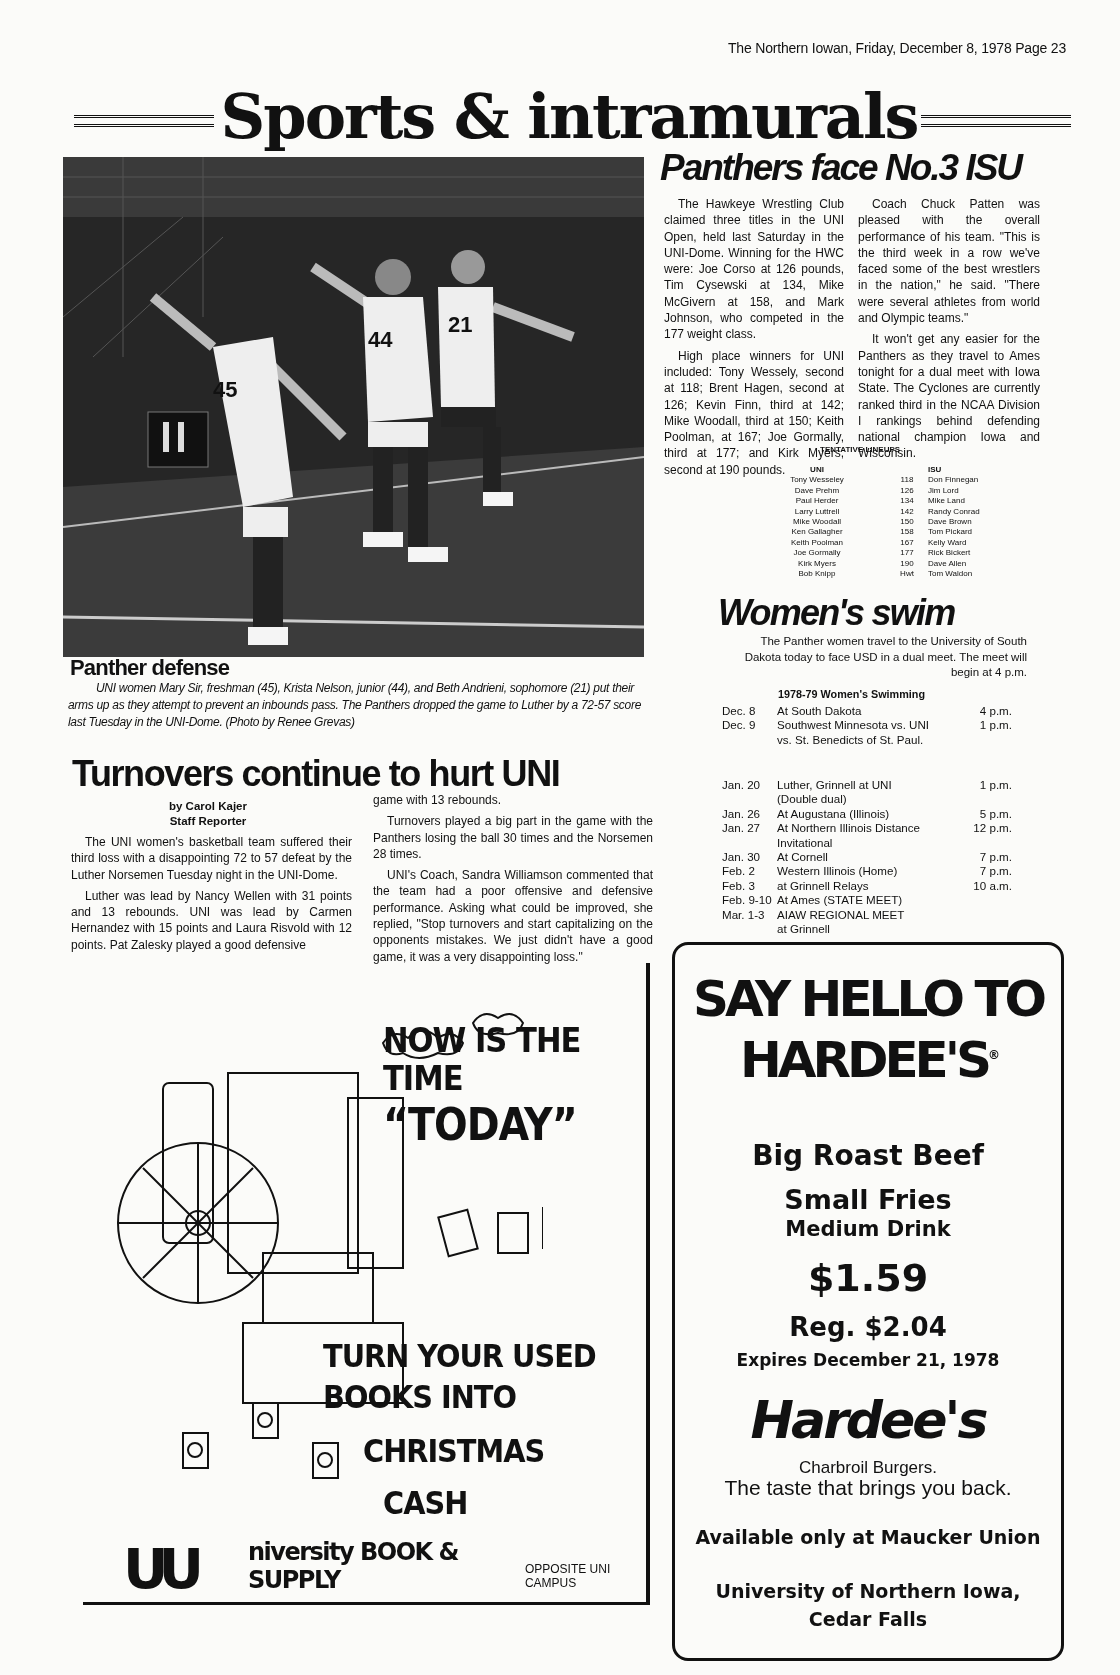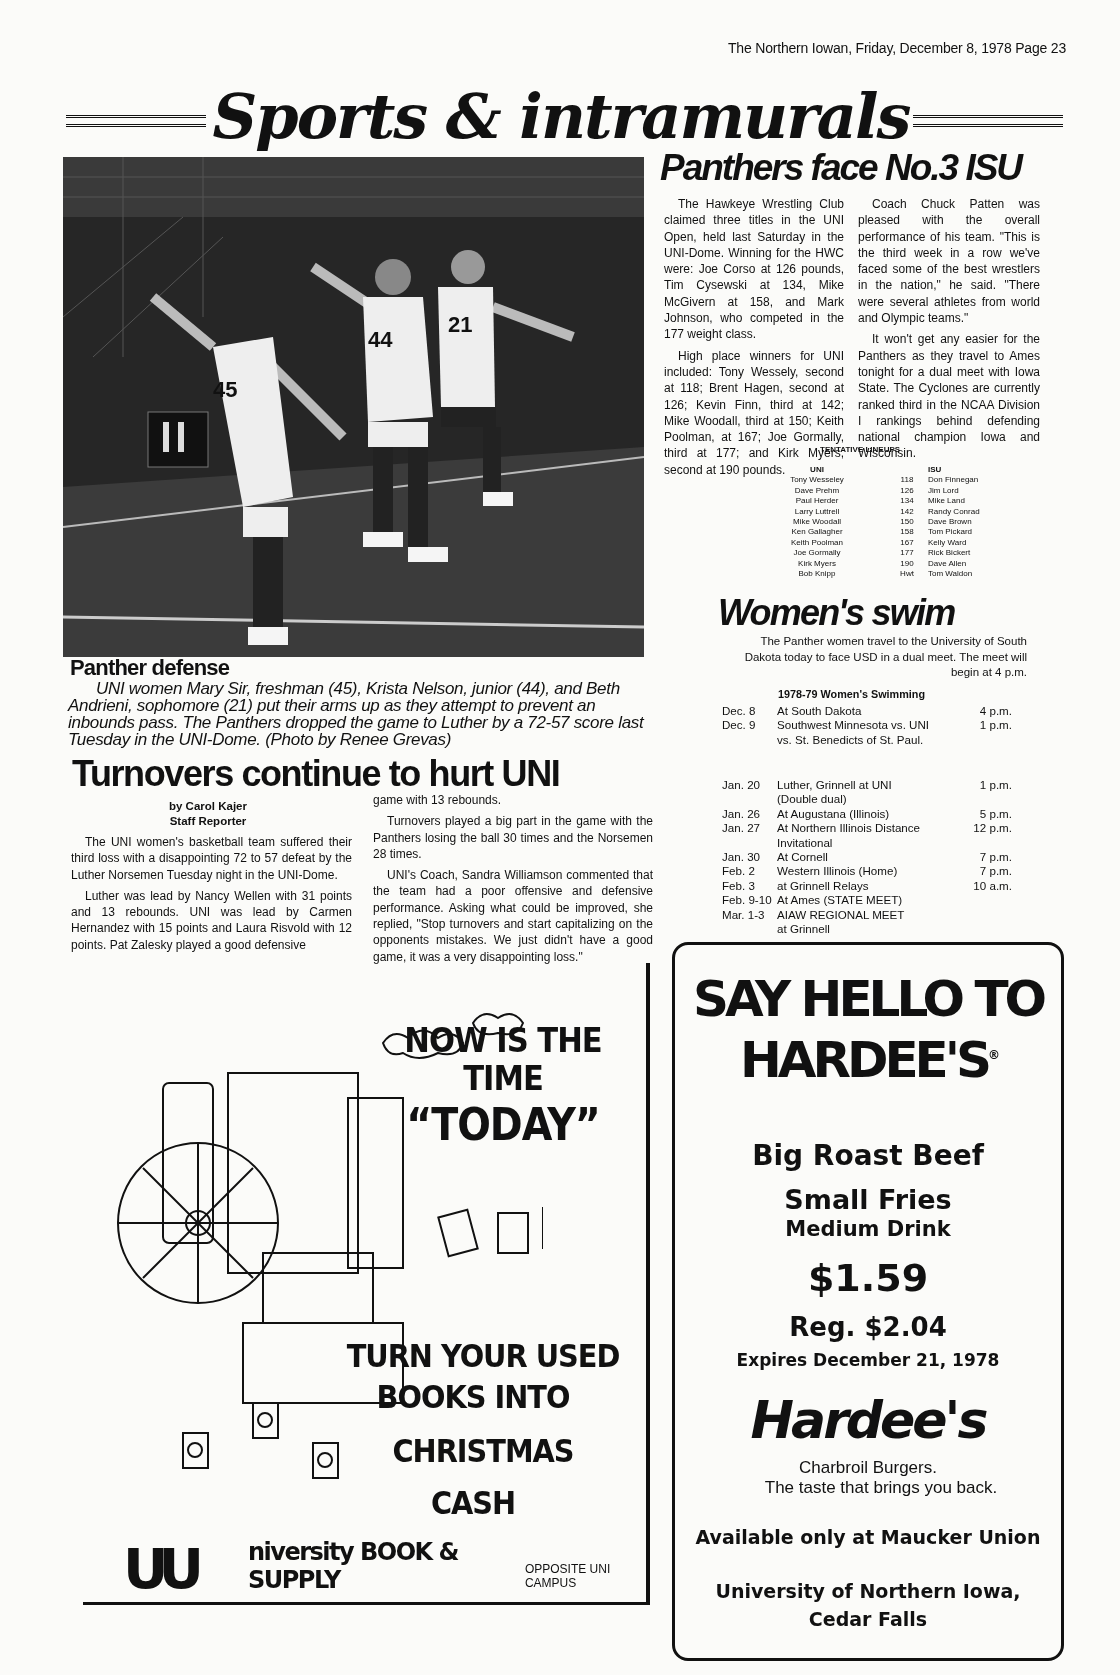--- a/index.html
+++ b/index.html
@@ -1,27 +1,27 @@
 <!DOCTYPE html>
 <html><head>
 <meta charset="utf-8">
 <style>
   html,body{margin:0;padding:0;}
   body{width:1120px;height:1675px;position:relative;background:#fbfbf9;color:#111;overflow:hidden;font-family:"Liberation Sans",sans-serif;}
   .abs{position:absolute;}
   .masthead{right:54px;top:40px;font-size:14px;letter-spacing:-0.2px;margin-left:35px;}
-  .section-title{left:8px;top:88px;width:996px;height:70px;font-style:italic;}
+  .section-title{left:16px;top:88px;width:996px;height:70px;}
   .section-title .rule{position:absolute;top:27px;height:12px;border-top:3px double #111;border-bottom:3px double #111;box-sizing:border-box;}
   .section-title .rule.l{left:58px;width:140px;}
   .section-title .rule.r{left:905px;width:150px;}
   .section-title .txt{position:absolute;left:198px;top:-6px;width:710px;text-align:center;font-family:"DejaVu Serif",serif;font-weight:bold;font-size:62px;letter-spacing:-2px;line-height:70px;}
   .photo{left:63px;top:157px;width:581px;height:500px;background:#2a2a2a;overflow:hidden;}
   .photo svg{width:100%;height:100%;display:block;}
   .caption-title{left:70px;top:655px;font-size:22px;font-weight:bold;letter-spacing:-0.8px;}
-  .caption-body{left:68px;top:680px;width:580px;font-size:17px;font-style:italic;line-height:17px;text-indent:28px;letter-spacing:-0.3px;}
+  .caption-body{left:68px;top:680px;width:580px;font-size:12px;font-style:italic;line-height:17px;text-indent:28px;letter-spacing:-0.3px;}
   .h-isu{left:660px;top:147px;font-size:37px;font-weight:bold;font-style:italic;letter-spacing:-2px;}
   .col{font-size:12px;line-height:16.3px;text-align:justify;}
   .col p{margin:0 0 5px 0;text-indent:14px;}
   .isu-c1{left:664px;top:196px;width:180px;}
   .isu-c2{left:858px;top:196px;width:182px;}
   .lineups-title{left:820px;top:445px;font-size:8px;font-weight:bold;}
   .lineups{left:742px;top:465px;width:280px;font-size:8px;line-height:10.4px;}
   .lineups .row{display:flex;}
   .lineups .a{width:150px;text-align:center;}
   .lineups .w{width:30px;text-align:center;}
@@ -34,21 +34,21 @@
   .sched{left:722px;width:290px;font-size:11.6px;line-height:14.4px;}
   .sched .row{display:flex;}
   .sched .d{width:55px;}
   .sched .e{flex:1;}
   .sched .t{width:50px;text-align:right;}
   .h-turn{left:72px;top:753px;font-size:36px;font-weight:bold;letter-spacing:-1.4px;}
   .byline{left:108px;top:799px;width:200px;text-align:center;font-size:11.5px;font-weight:bold;line-height:15px;}
   .turn-c1{left:71px;top:834px;width:281px;}
   .turn-c2{left:373px;top:792px;width:280px;}
   .ad-book{left:83px;top:963px;width:567px;height:642px;border-right:4px solid #111;border-bottom:3px solid #111;box-sizing:border-box;}
-  .ad-book .big{position:absolute;font-family:"DejaVu Sans",sans-serif;font-weight:bold;font-stretch:condensed;text-align:center;color:#111;letter-spacing:-1px;}
+  .ad-book .big{position:absolute;font-family:"DejaVu Sans",sans-serif;font-weight:bold;font-stretch:condensed;color:#111;letter-spacing:-1px;}
   .ad-book .art{position:absolute;left:20px;top:40px;width:440px;height:480px;}
   .ad-book .logo{position:absolute;left:40px;top:575px;display:flex;align-items:flex-end;}
   .ad-book .logo .u{font-family:"DejaVu Sans",sans-serif;font-weight:bold;font-size:56px;line-height:50px;letter-spacing:-10px;}
   .ad-book .logo .name{font-family:"DejaVu Sans",sans-serif;font-weight:bold;font-size:24px;letter-spacing:-1.5px;margin-left:6px;padding-left:48px;}
   .ad-book .logo .opp{font-size:12px;margin-left:10px;margin-bottom:4px;}
   .ad-hardee{left:672px;top:942px;width:392px;height:719px;border:3px solid #111;border-radius:16px;box-sizing:border-box;text-align:center;}
   .ad-hardee .line{position:absolute;left:0;width:100%;text-align:center;font-family:"DejaVu Sans",sans-serif;font-weight:bold;}
 </style>
 </head>
 <body>
@@ -329,17 +329,17 @@
   <div class="line" style="top:26px;font-size:50px;letter-spacing:-4px;line-height:56px;">SAY HELLO TO</div>
   <div class="line" style="top:82px;font-size:50px;letter-spacing:-4px;line-height:56px;"><span>HARDEE'S</span><sup style="font-size:12px">®</sup></div>
   <div class="line" style="top:195px;font-size:28px;line-height:32px;">Big Roast Beef</div>
   <div class="line" style="top:242px;font-size:27px;line-height:26px;">Small Fries</div>
   <div class="line" style="top:271px;font-size:21px;line-height:26px;">Medium Drink</div>
   <div class="line" style="top:312px;font-size:38px;line-height:42px;">$1.59</div>
   <div class="line" style="top:367px;font-size:26px;line-height:30px;">Reg. $2.04</div>
   <div class="line" style="top:404px;font-size:17px;line-height:22px;">Expires December 21, 1978</div>
   <div class="line" style="top:445px;font-size:52px;line-height:60px;font-style:italic;letter-spacing:-3px;">Hardee's</div>
   <div class="line" style="top:513px;font-size:17px;line-height:20px;font-weight:normal;font-family:'Liberation Sans',sans-serif;">Charbroil Burgers.</div>
-  <div class="line" style="top:533px;font-size:17px;line-height:20px;font-weight:normal;font-family:'Liberation Sans',sans-serif;padding-left:13px;">The taste that brings you back.</div>
+  <div class="line" style="top:533px;font-size:21px;line-height:20px;font-weight:normal;font-family:'Liberation Sans',sans-serif;">The taste that brings you back.</div>
   <div class="line" style="top:580px;font-size:19px;line-height:24px;">Available only at Maucker Union</div>
   <div class="line" style="top:634px;font-size:19px;line-height:24px;">University of Northern Iowa,</div>
   <div class="line" style="top:662px;font-size:19px;line-height:24px;">Cedar Falls</div>
 </div>
 
 </body></html>

